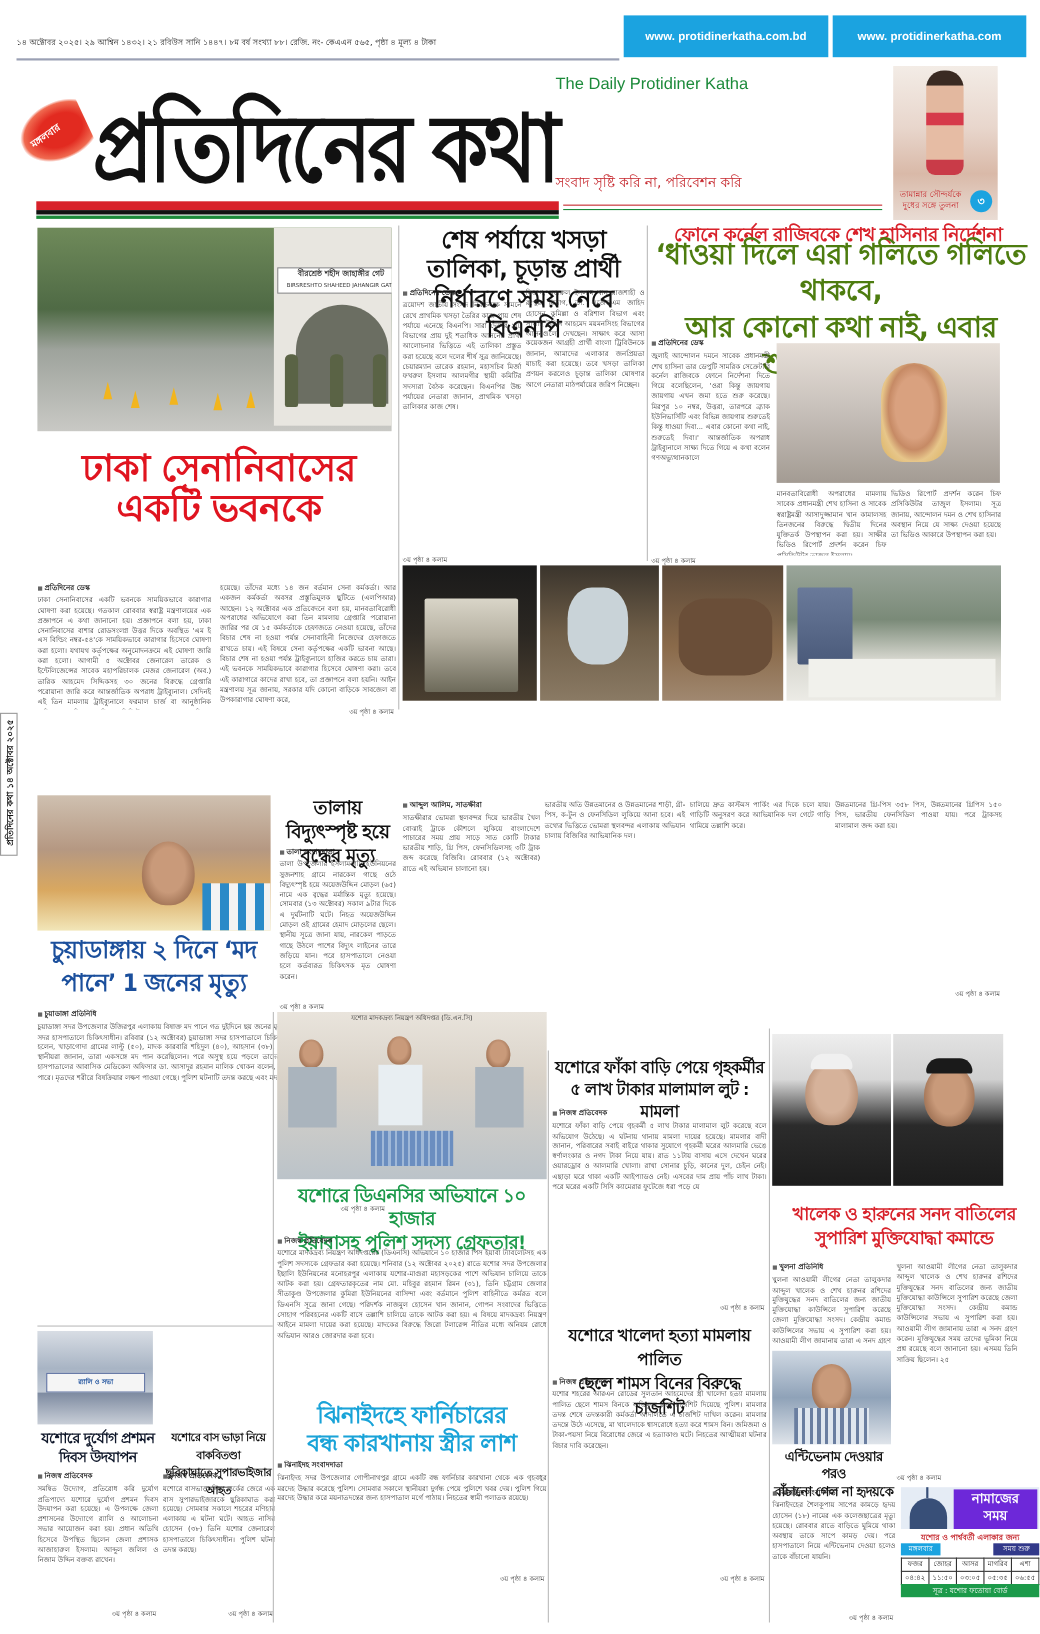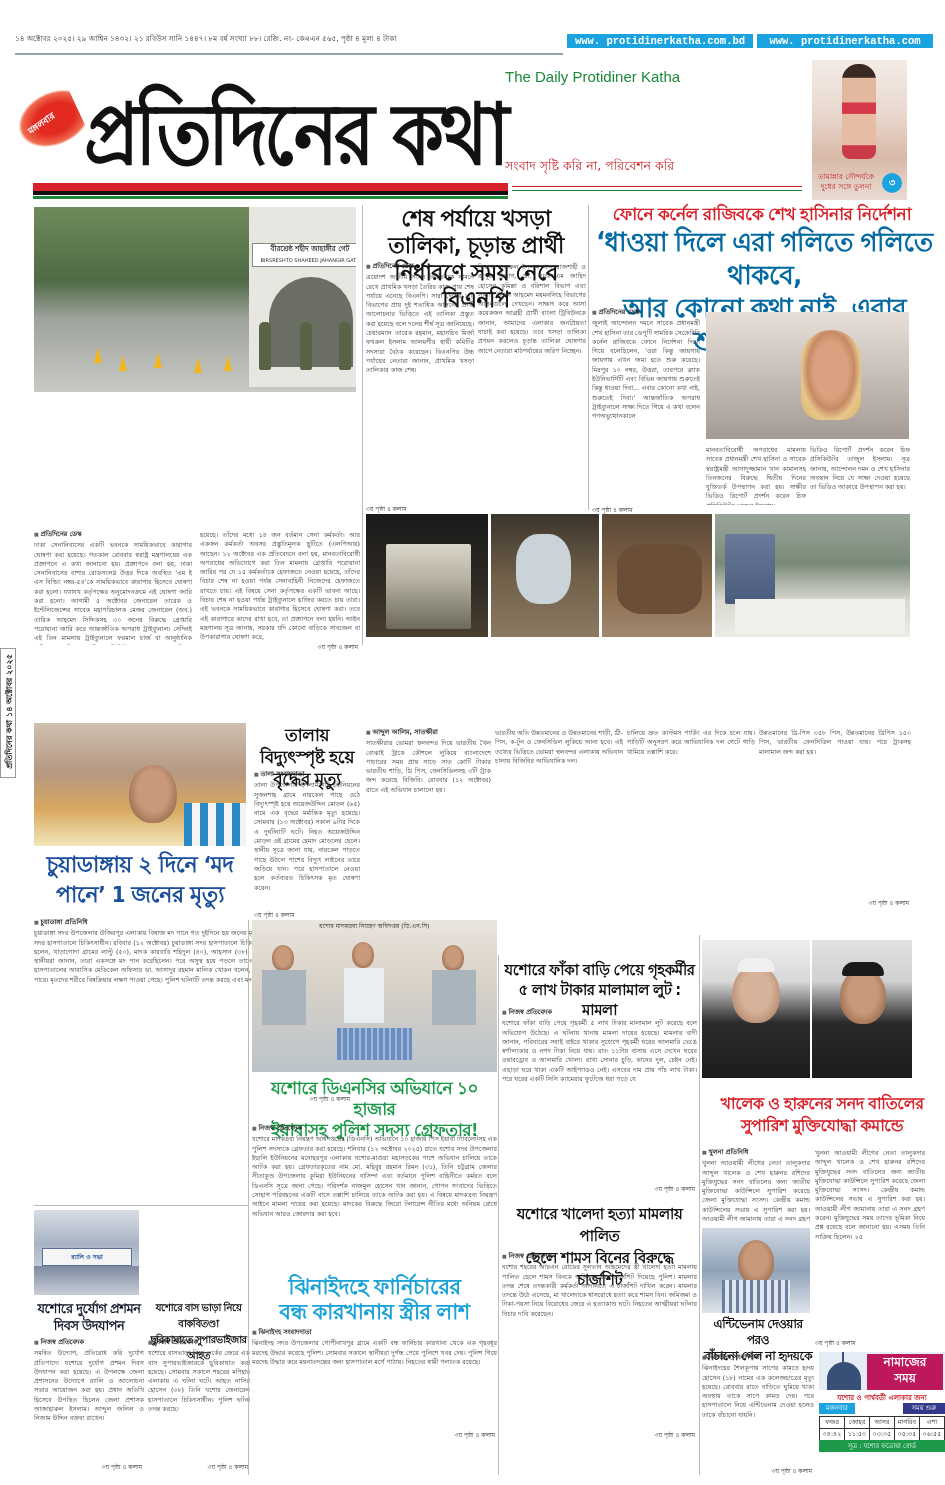--- a/index.html
+++ b/index.html
@@ -7,21 +7,21 @@
 .abs{position:absolute}
 .txt{font-size:6.3px;line-height:9.3px;color:#333;text-align:justify;overflow:hidden}
 .by{font-size:6.5px;font-weight:bold;color:#222;display:block;margin-bottom:1px}
 .by::before{content:"■ ";color:#666;font-size:5px}
 .jump{font-size:6px;color:#333;text-align:right;display:block}
 .photo{position:absolute;overflow:hidden}
 .hl{font-family:"DejaVu Sans Condensed","DejaVu Sans",sans-serif;font-weight:bold;text-align:center;line-height:1.1;letter-spacing:-0.5px}
 
 .topline{position:absolute;left:15px;top:33px;width:555px;font-size:7.3px;color:#222;white-space:nowrap}
 .topsep{position:absolute;left:15px;top:53px;width:548px;height:2px;background:#9aa0b4}
-.urlbox{position:absolute;top:34px;height:14px;background:#1ba3e0;color:#fff;font-size:10.5px;font-weight:bold;display:flex;align-items:center;justify-content:center;font-family:Liberation Mono, monospace}
+.urlbox{position:absolute;top:14px;height:38px;background:#1ba3e0;color:#fff;font-size:10.5px;font-weight:bold;display:flex;align-items:center;justify-content:center;font-family:Liberation Sans, sans-serif}
 .mast-title{position:absolute;left:84px;top:70px;font-size:74px;font-weight:bold;letter-spacing:-4px;color:#111;font-family:"DejaVu Serif",serif;white-space:nowrap;transform:scaleY(1.15);transform-origin:top left}
 .eng{position:absolute;left:280px;top:68px;font-size:15px;color:#1c8a3a;font-family:"Liberation Sans",sans-serif}
 .slogan{position:absolute;left:280px;top:157px;font-size:12.5px;color:#c5262c}
 .day{position:absolute;left:18px;top:95px;width:62px;height:52px;background:radial-gradient(ellipse at 60% 50%,#e22a20 40%,#f06a50 65%,transparent 72%);transform:rotate(-25deg)}
 .day span{position:absolute;left:8px;top:18px;font-size:9px;color:#fff;font-weight:bold;transform:rotate(-10deg)}
 .stripe1{position:absolute;left:18px;top:183px;width:265px;height:8px;background:#d8212a}
 .stripe2{position:absolute;left:18px;top:191px;width:265px;height:4px;background:#111}
 .stripe3{position:absolute;left:18px;top:196px;width:265px;height:3px;background:#1c8a3a}
 .stripe4{position:absolute;left:285px;top:186px;width:115px;height:1px;background:#c5262c}
 .stripe5{position:absolute;left:285px;top:190px;width:115px;height:1px;background:#1c8a3a}
@@ -50,21 +50,21 @@
 .ph-khalek{background:linear-gradient(180deg,#eeeeee 0%,#d8d8d8 30%,#2c2c2c 60%,#1c1c1c 100%)}
 .ph-haroon{background:linear-gradient(180deg,#e2e2e2 0%,#d0d0d0 30%,#2a2a2a 60%,#1c1c1c 100%)}
 .face{position:absolute;border-radius:50% 50% 45% 45%;background:radial-gradient(ellipse at 50% 45%,#c99a7a 45%,#a87a5c 70%,#8a6448 100%)}
 .vstrip{position:absolute;left:0;top:648px;width:16px;height:130px;border:1px solid #999;background:#fff}
 .vstrip span{position:absolute;left:-54px;top:56px;width:124px;transform:rotate(-90deg);font-size:8px;font-weight:bold;color:#111;white-space:nowrap;text-align:center}
 
 .pray{position:absolute;left:819px;top:1350px;width:126px;height:122px}
 .pray-top{position:absolute;left:0;top:0;width:126px;height:38px;background:#e5ecf5}
 .dome{position:absolute;left:8px;top:10px;width:34px;height:28px;border-radius:17px 17px 0 0;background:#384f78}
 .dome::before{content:"";position:absolute;left:15px;top:-10px;width:2px;height:10px;background:#384f78}
-.pray-title{position:absolute;left:48px;top:2px;width:76px;height:36px;background:#be185d;color:#fff;font-size:12px;font-weight:bold;line-height:16px;text-align:center}
+.pray-title{position:absolute;left:48px;top:2px;width:76px;height:36px;background:#6d28d9;color:#fff;font-size:12px;font-weight:bold;line-height:16px;text-align:center}
 .pray-sub{position:absolute;left:0;top:40px;width:126px;font-size:7px;color:#c5262c;text-align:center;font-weight:bold}
 .pray-day{position:absolute;left:0;top:51px;width:36px;height:11px;background:#1ba3e0;color:#fff;font-size:6.5px;text-align:center;line-height:11px}
 .pray-sch{position:absolute;left:84px;top:51px;width:42px;height:11px;background:#32398a;color:#fff;font-size:6.5px;text-align:center;line-height:11px}
 .pray-table{position:absolute;left:0;top:64px;width:126px;border-collapse:collapse;font-size:6.3px}
 .pray-table td{border:1px solid #333;text-align:center;height:11px;padding:0}
 .pray-src{position:absolute;left:0;top:88px;width:126px;height:12px;background:#1c9a4a;color:#fff;font-size:6.5px;text-align:center;line-height:12px}
 .rule{position:absolute;background:#bbb}
 </style>
 </head>
 <body>
@@ -103,20 +103,21 @@
   <div class="soldier" style="left:266px;top:115px"></div>
   <div class="soldier" style="left:305px;top:115px"></div>
   <div class="cone" style="left:60px;top:140px"></div>
   <div class="cone" style="left:85px;top:148px"></div>
   <div class="cone" style="left:120px;top:145px"></div>
   <div class="cone" style="left:160px;top:150px"></div>
   <div class="cone" style="left:190px;top:148px"></div>
 </div>
 
 <div class="hl abs" style="left:34px;top:408px;width:330px;font-size:34px;color:#e0141f">
+  <div>ঢাকা সেনানিবাসের একটি ভবনকে</div>
 </div>
 
 <div class="txt abs" style="left:34px;top:530px;width:158px;height:115px">
   <span class="by">প্রতিদিনের ডেস্ক</span>
   <span>ঢাকা সেনানিবাসের একটি ভবনকে সাময়িকভাবে কারাগার ঘোষণা করা হয়েছে। গতকাল রোববার স্বরাষ্ট্র মন্ত্রণালয়ের এক প্রজ্ঞাপনে এ কথা জানানো হয়। প্রজ্ঞাপনে বলা হয়, ঢাকা সেনানিবাসের বাশার রোডসংলগ্ন উত্তর দিকে অবস্থিত 'এম ই এস বিল্ডিং নম্বর-৫৪'কে সাময়িকভাবে কারাগার হিসেবে ঘোষণা করা হলো। যথাযথ কর্তৃপক্ষের অনুমোদনক্রমে এই ঘোষণা জারি করা হলো। আগামী ৫ অক্টোবর জেনারেল তারেক ও ইন্টেলিজেন্সের সাবেক মহাপরিচালক মেজর জেনারেল (অব.) তারিক আহমেদ সিদ্দিকসহ ৩০ জনের বিরুদ্ধে গ্রেপ্তারি পরোয়ানা জারি করে আন্তর্জাতিক অপরাধ ট্রাইব্যুনাল। সেদিনই এই তিন মামলায় ট্রাইব্যুনালে ফরমাল চার্জ বা আনুষ্ঠানিক অভিযোগ দাখিল করেছিল প্রসিকিউশন। এরপর গত শনিবার বাংলাদেশ সেনাবাহিনীর পক্ষ থেকে সংবাদ সম্মেলন করে জানানো হয়, ১৫ জন কর্মকর্তাকে সেনা হেফাজতে নেওয়া</span>
 </div>
 <div class="txt abs" style="left:200px;top:530px;width:160px;height:112px">
   <span>হয়েছে। তাঁদের মধ্যে ১৪ জন বর্তমান সেনা কর্মকর্তা। আর একজন কর্মকর্তা অবসর প্রস্তুতিমূলক ছুটিতে (এলপিআর) আছেন। ১২ অক্টোবর এক প্রতিবেদনে বলা হয়, মানবতাবিরোধী অপরাধের অভিযোগে করা তিন মামলায় গ্রেপ্তারি পরোয়ানা জারির পর যে ১৫ কর্মকর্তাকে হেফাজতে নেওয়া হয়েছে, তাঁদের বিচার শেষ না হওয়া পর্যন্ত সেনাবাহিনী নিজেদের হেফাজতে রাখতে চায়। এই বিষয়ে সেনা কর্তৃপক্ষের একটি ভাবনা আছে। বিচার শেষ না হওয়া পর্যন্ত ট্রাইব্যুনালে হাজির করতে চায় তারা। এই ভবনকে সাময়িকভাবে কারাগার হিসেবে ঘোষণা করা। তবে এই কারাগারে কাদের রাখা হবে, তা প্রজ্ঞাপনে বলা হয়নি। আইন মন্ত্রণালয় সূত্র জানায়, সরকার যদি কোনো বাড়িকে সাবজেল বা উপকারাগার ঘোষণা করে,</span>
 </div>
 <span class="jump abs" style="left:200px;top:642px;width:158px">৩য় পৃষ্ঠা ৪ কলাম</span>
@@ -129,21 +130,21 @@
 <div class="txt abs" style="left:366px;top:262px;width:108px;height:242px">
   <span class="by">প্রতিদিনের ডেস্ক</span>
   <span>ত্রয়োদশ জাতীয় সংসদ নির্বাচনকে সামনে রেখে প্রাথমিক খসড়া তৈরির কাজ প্রায় শেষ পর্যায়ে এনেছে বিএনপি। সারা দেশের ৯টি বিভাগের প্রায় দুই শতাধিক আসনের প্রার্থী আলোচনার ভিত্তিতে এই তালিকা প্রস্তুত করা হয়েছে বলে দলের শীর্ষ সূত্র জানিয়েছে। চেয়ারম্যান তারেক রহমান, মহাসচিব মির্জা ফখরুল ইসলাম আলমগীর স্থায়ী কমিটির সদস্যরা বৈঠক করেছেন। বিএনপির উচ্চ পর্যায়ের নেতারা জানান, প্রাথমিক খসড়া তালিকার কাজ শেষ।</span>
 </div>
 <div class="txt abs" style="left:478px;top:262px;width:108px;height:242px">
   <span>বিভাগ, নজরুল ইসলাম খান রাজশাহী ও রংপুর বিভাগ, ডা. এজেডএম জাহিদ হোসেন কুমিল্লা ও বরিশাল বিভাগ এবং সালাহ উদ্দিন আহমেদ ময়মনসিংহ বিভাগের আসনগুলো দেখছেন। সাক্ষাৎ করে আসা কয়েকজন আগ্রহী প্রার্থী বাংলা ট্রিবিউনকে জানান, আমাদের এলাকার জনপ্রিয়তা যাচাই করা হয়েছে। তবে খসড়া তালিকা প্রণয়ন করলেও চূড়ান্ত তালিকা ঘোষণার আগে নেতারা মাঠপর্যায়ের জরিপ নিচ্ছেন।</span>
 </div>
 <span class="jump abs" style="left:366px;top:504px;width:108px;text-align:left">৩য় পৃষ্ঠা ৪ কলাম</span>
 
 <div class="hl abs" style="left:592px;top:205px;width:340px;font-size:17px;color:#d8212a">ফোনে কর্নেল রাজিবকে শেখ হাসিনার নির্দেশনা</div>
-<div class="hl abs" style="left:592px;top:226px;width:345px;font-size:26px;color:#0369a1;line-height:33px">
+<div class="hl abs" style="left:592px;top:216px;width:345px;font-size:26px;color:#4d7c0f;line-height:33px">
   <div>‘ধাওয়া দিলে এরা গলিতে গলিতে থাকবে,</div>
   <div>আর কোনো কথা নাই, এবার শুরুতেই দিবা’</div>
 </div>
 <div class="txt abs" style="left:592px;top:308px;width:108px;height:205px">
   <span class="by">প্রতিদিনের ডেস্ক</span>
   <span>জুলাই আন্দোলন দমনে সাবেক প্রধানমন্ত্রী শেখ হাসিনা তার ডেপুটি সামরিক সেক্রেটারি কর্নেল রাজিবকে ফোনে নির্দেশনা দিতে গিয়ে বলেছিলেন, 'ওরা কিন্তু জায়গায় জায়গায় এখন জমা হতে শুরু করেছে। মিরপুর ১০ নম্বর, উত্তরা, তারপরে ব্র্যাক ইউনিভার্সিটি এবং বিভিন্ন জায়গায় শুরুতেই কিন্তু ধাওয়া দিবা... এবার কোনো কথা নাই, শুরুতেই দিবা।' আন্তর্জাতিক অপরাধ ট্রাইব্যুনালে সাক্ষ্য দিতে গিয়ে এ কথা বলেন গণঅভ্যুত্থানকালে</span>
 </div>
 <div class="photo ph-hasina" style="left:706px;top:312px;width:203px;height:127px">
   <div class="hasina-face"></div>
 </div>

